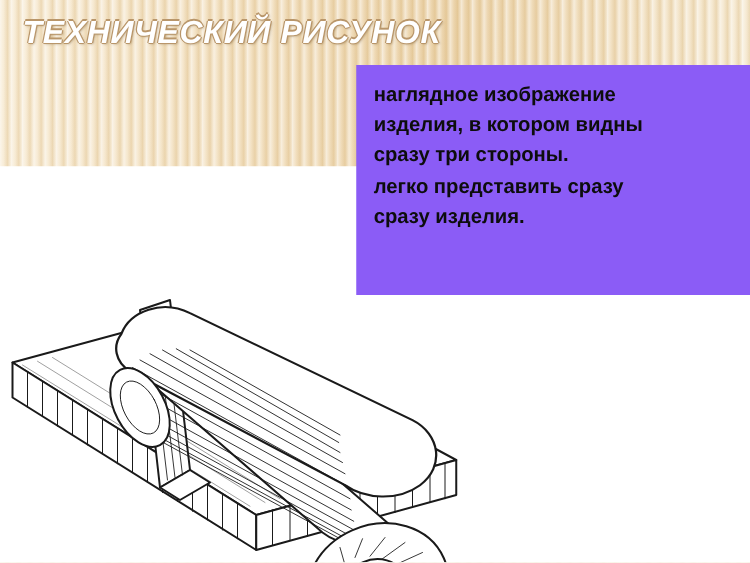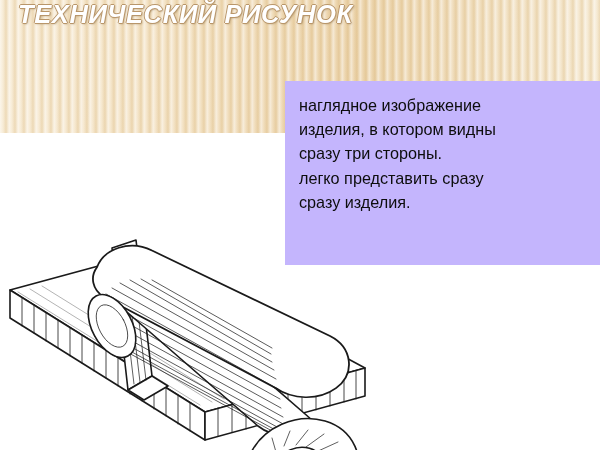--- a/index.html
+++ b/index.html
@@ -35,43 +35,44 @@
     left: 0;
     top: 133px;
     width: 600px;
     height: 317px;
     background: #ffffff;
   }
   
   .title {
     position: absolute;
     left: 18px;
-    top: 0;
+    top: 12px;
     width: 560px;
     font-size: 25.5px;
     font-weight: bold;
     font-style: italic;
     letter-spacing: 0.6px;
     color: #ffffff;
     text-transform: uppercase;
     text-shadow:
       -1px 0 #b9966a, 0 -1px #b9966a, 1px 0 #b9966a, 0 1px #b9966a,
       1px 1px 2px rgba(120,92,52,0.55);
     white-space: nowrap;
   }
   
   .textbox {
     position: absolute;
     left: 285px;
-    top: 81px;
+    top: 52px;
     width: 315px;
     height: 184px;
-    background: #c4b5fd;
+    background: #8b5cf6;
     box-sizing: border-box;
     padding: 12px 14px 10px 14px;
+    font-weight: bold;
   }
   .textbox p {
     margin: 0;
     font-size: 16.2px;
     line-height: 24.2px;
     color: #0d0d0d;
     font-family: "Liberation Sans", sans-serif;
   }
   
   .illustration {

